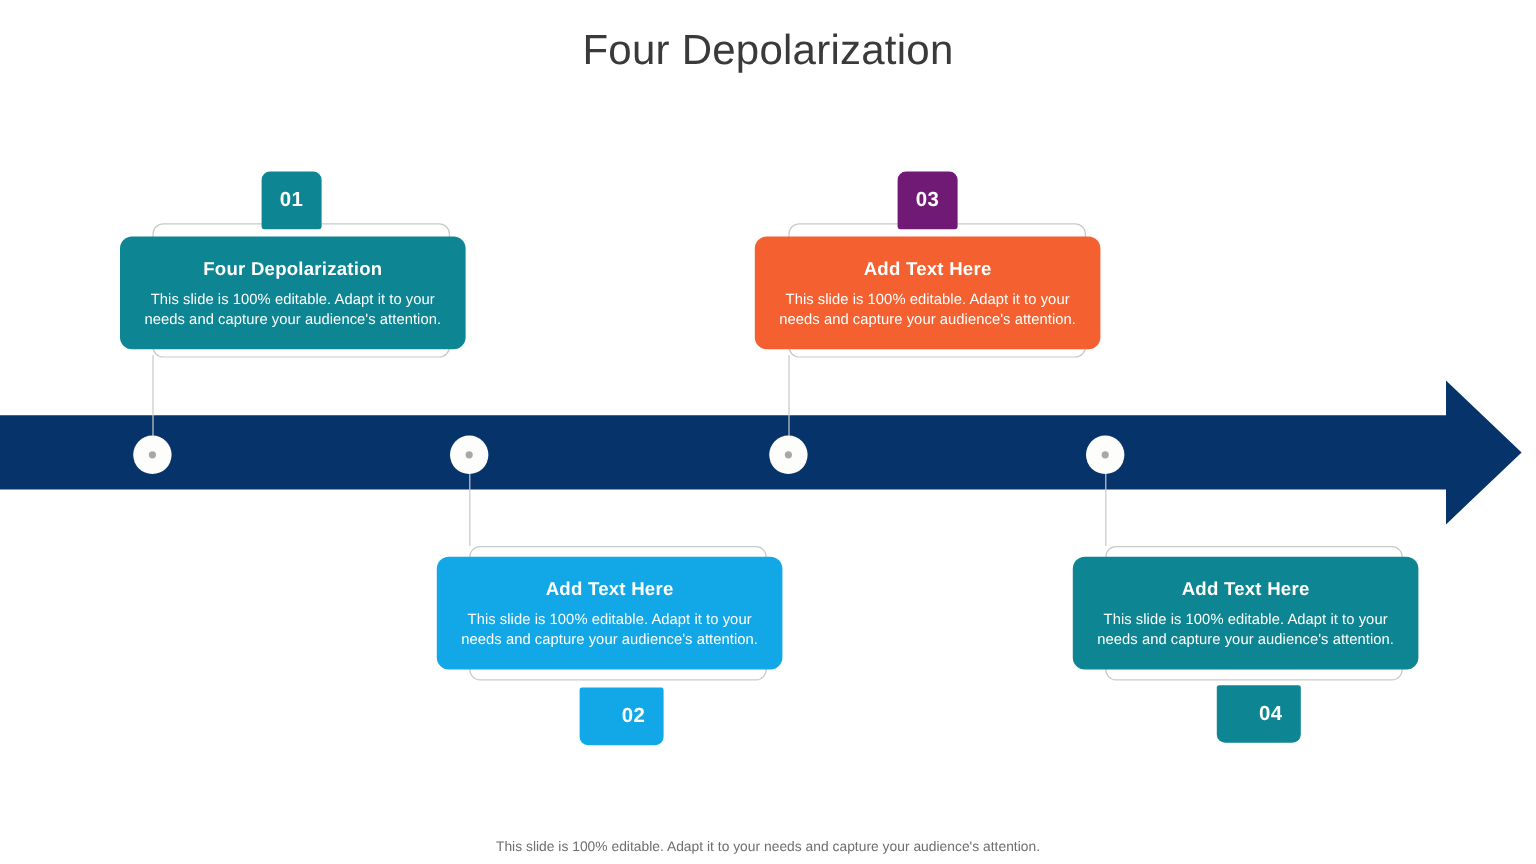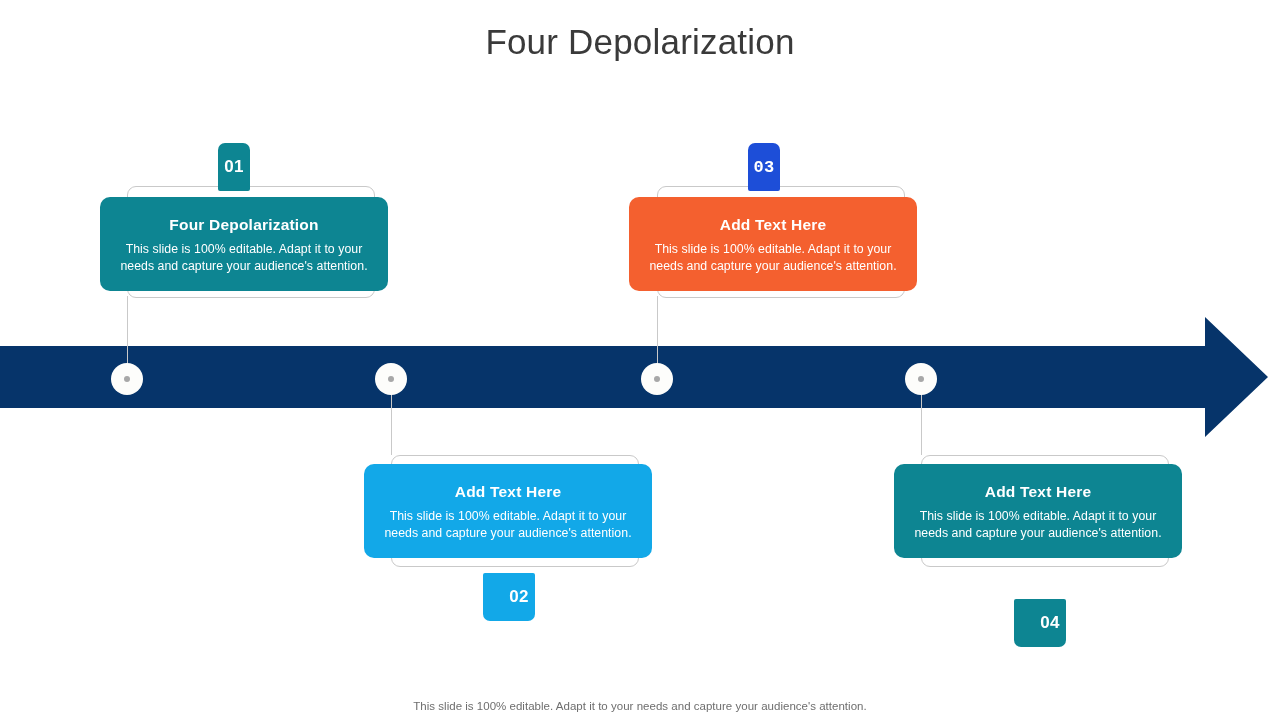--- a/index.html
+++ b/index.html
@@ -95,21 +95,21 @@
     font-size: 12.3px;
     font-weight: 400;
     line-height: 17px;
     letter-spacing: 0.05px;
     padding: 0 6px;
   }
 
   
   .num-badge {
     position: absolute;
-    width: 32px;
+    width: 50px;
     height: 48px;
     border-radius: 7px;
     color: #ffffff;
     font-size: 17px;
     font-weight: bold;
     display: flex;
     align-items: center;
     justify-content: center;
     letter-spacing: 0.4px;
   }
@@ -171,29 +171,29 @@
 </div>
 
 <div class="info-card" style="left:364px; top:464px; background:#12a8e8;">
   <div class="card-heading">Add Text Here</div>
   <div class="card-body">This slide is 100% editable. Adapt it to your needs and capture your audience's attention.</div>
 </div>
 <div class="num-badge badge-bottom" style="left:483px; top:573px; background:#12a8e8;">
   <span>02</span>
 </div>
 
-<div class="num-badge badge-top" style="left:748px; top:143px; background:#1d4ed8;font-family:Liberation Mono, monospace;">
+<div class="num-badge badge-top" style="left:748px; top:143px; background:#701a75;">
   <span>03</span>
 </div>
 <div class="info-card" style="left:629px; top:197px; background:#f4602f;">
   <div class="card-heading">Add Text Here</div>
   <div class="card-body">This slide is 100% editable. Adapt it to your needs and capture your audience's attention.</div>
 </div>
 
 <div class="info-card" style="left:894px; top:464px; background:#0d8592;">
   <div class="card-heading">Add Text Here</div>
   <div class="card-body">This slide is 100% editable. Adapt it to your needs and capture your audience's attention.</div>
 </div>
-<div class="num-badge badge-bottom" style="left:1014px; top:571px; background:#0d8592;margin-top:28px;">
+<div class="num-badge badge-bottom" style="left:1014px; top:571px; background:#0d8592;">
   <span>04</span>
 </div>
 
 <div id="footer-note" style="color: rgb(110, 110, 110);">This slide is 100% editable. Adapt it to your needs and capture your audience's attention.</div>
 
 </body></html>

